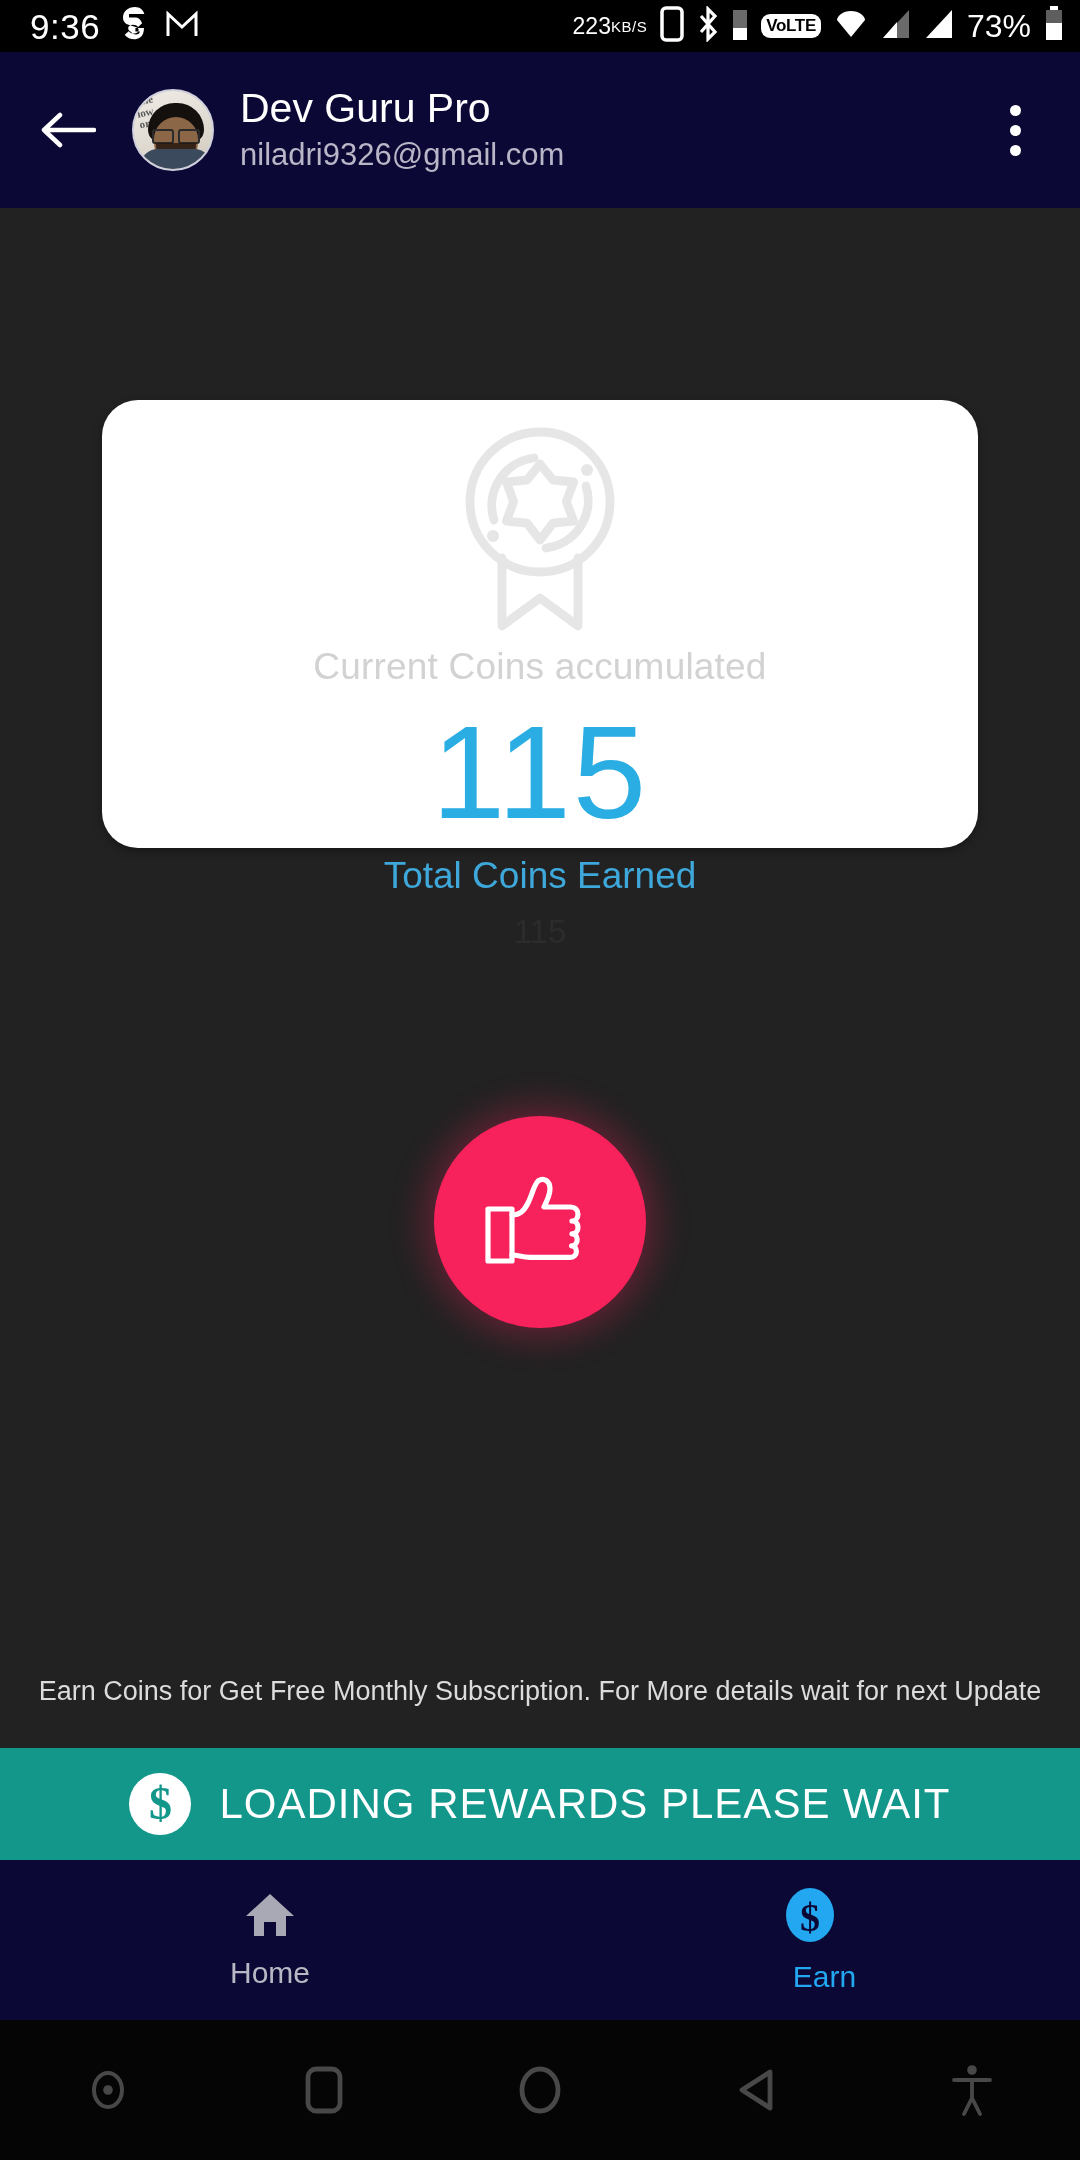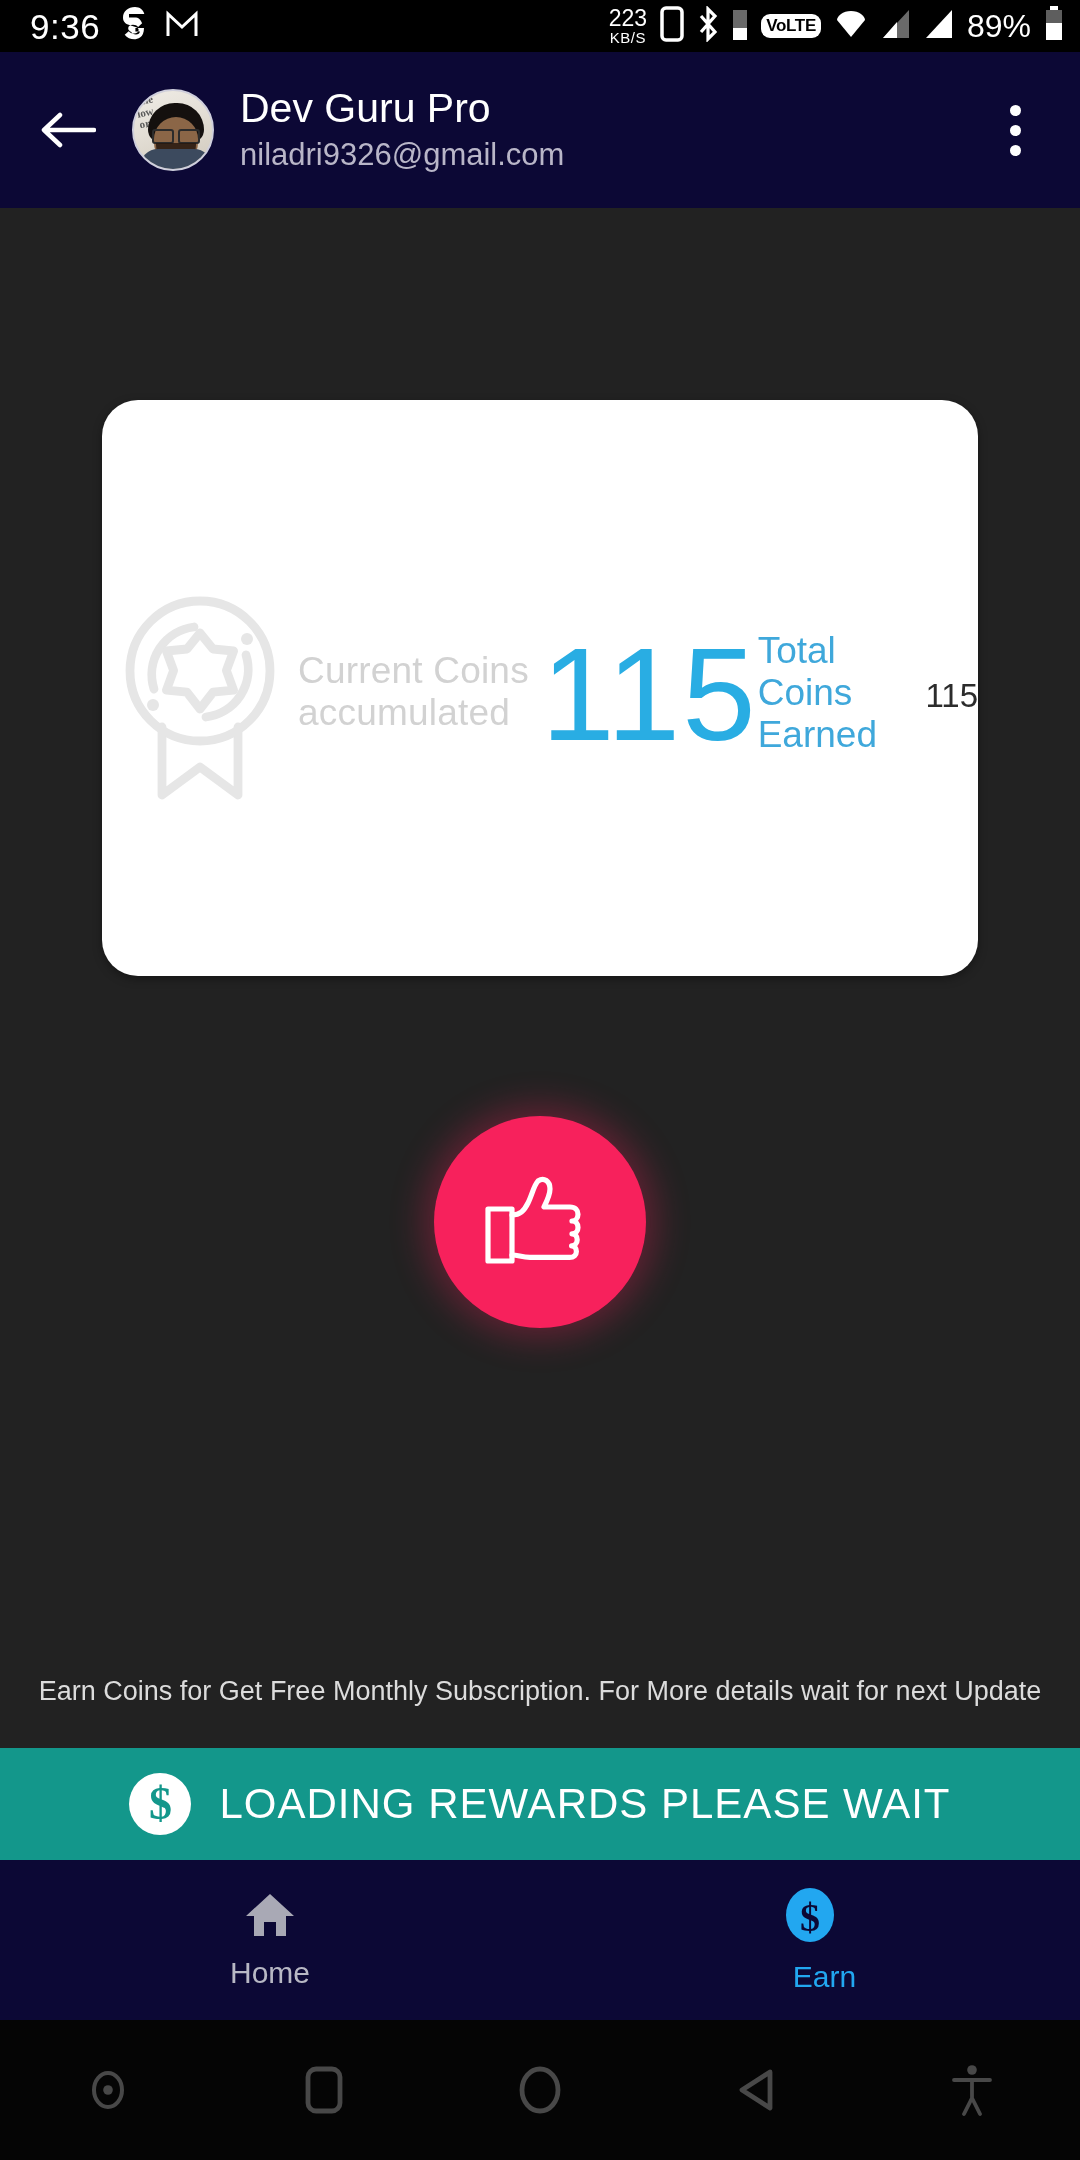--- a/index.html
+++ b/index.html
@@ -14,21 +14,21 @@
   
   .statusbar {
     position:absolute; top:0; left:0; width:1080px; height:52px;
     background:#000; display:flex; align-items:center;
     padding:0 16px 0 30px; color:#fff;
   }
   .sb-clock { font-size:35px; letter-spacing:0.5px; line-height:1; }
   .sb-left-icons { display:flex; align-items:center; gap:18px; margin-left:22px; }
   .sb-spacer { flex:1; }
   .sb-right { display:flex; align-items:center; gap:13px; }
-  .sb-net { display:flex; flex-direction:column; align-items:center; line-height:1; }
+  .sb-net { display:flex; flex-direction:row; align-items:center; line-height:1; }
   .sb-net-num { font-size:23px; font-weight:400; }
   .sb-net-unit { font-size:15px; letter-spacing:0.5px; }
   .sb-volte {
     background:#fff; color:#000; font-size:17px; font-weight:bold;
     padding:2px 5px; border-radius:9px; letter-spacing:-0.3px;
   }
   .sb-batt-pct { font-size:32px; }
 
   
   .appbar {
@@ -62,23 +62,23 @@
   .overflow-btn i { display:block; width:11px; height:11px; border-radius:50%; background:#fff; }
 
   
   .content { position:absolute; top:208px; left:0; width:1080px; height:1540px; background:#222222; }
   .page-title {
     text-align:center; color:#ffffff; font-size:57px; font-weight:bold;
     margin-top:48px; letter-spacing:0.3px;
   }
 
   .coin-card {
-    position:absolute; left:102px; top:192px; width:876px; height:576px;
+    position:absolute; left:102px; top:192px; width:876px; height:448px;
     background:#ffffff; border-radius:36px;
-    display:flex; flex-direction:row; align-items:center;
+    display:flex; flex-direction:column; align-items:center;
     box-shadow:0 3px 10px rgba(0,0,0,.35);
   }
   .medal-wrap { margin-top:26px; }
   .card-label { color:#d2d2d2; font-size:37px; margin-top:8px; letter-spacing:0.2px; }
   .card-big { color:#29ade3; font-size:132px; font-weight:400; line-height:1.08; margin-top:14px; letter-spacing:2px; }
   .card-sub { color:#3fa8db; font-size:37px; margin-top:10px; }
   .card-sub2 { color:#2c2c2c; font-size:33px; margin-top:16px; }
 
   .fab {
     position:absolute; left:434px; top:908px; width:212px; height:212px;
@@ -170,21 +170,21 @@
         <svg width="30" height="32" viewBox="0 0 30 32">
             <path fill="#6a6a6a" d="M28 2v28H2z"></path>
             <path fill="#fff" d="M16 14v16H2z"></path>
           </svg>
       </span>
       <span>
         <svg width="30" height="32" viewBox="0 0 30 32">
             <path fill="#fff" d="M28 2v28H2z"></path>
           </svg>
       </span>
-      <span class="sb-batt-pct">89%</span>
+      <span class="sb-batt-pct">73%</span>
       <span>
         <svg width="20" height="36" viewBox="0 0 20 36">
             <rect x="6" y="0" width="8" height="4" fill="#fff"></rect>
             <rect x="2" y="4" width="16" height="30" fill="#fff"></rect>
             <rect x="2" y="4" width="16" height="13" fill="#5e5e5e"></rect>
           </svg>
       </span>
     </div>
   </div>
 

